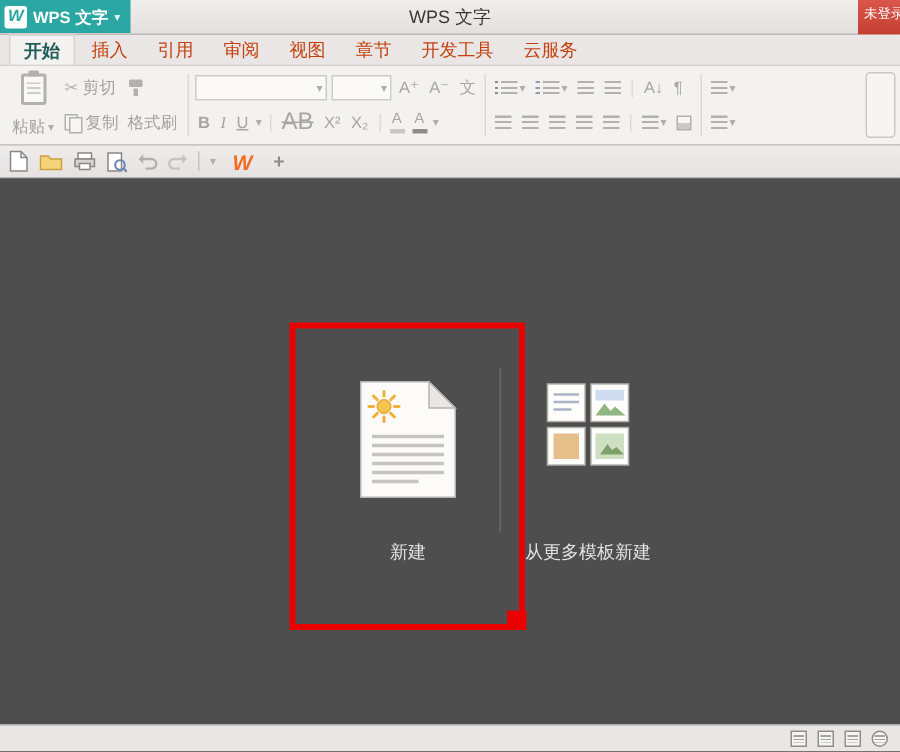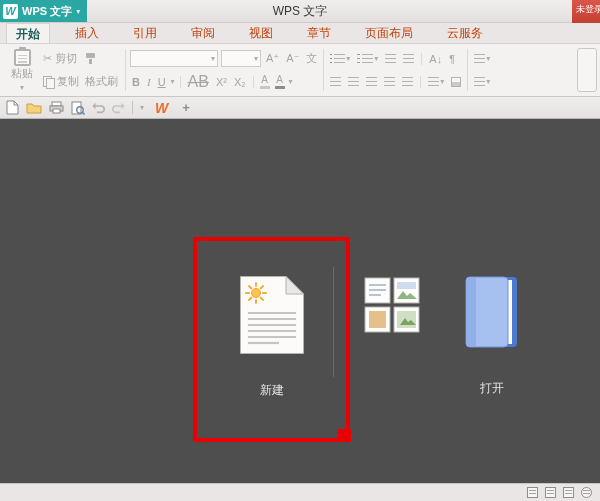--- a/index.html
+++ b/index.html
@@ -44,21 +44,21 @@
     background: linear-gradient(#d8574a, #c03a2e);
     color: #fff; font-size: 9px; line-height: 18px;
     padding-left: 4px; overflow: hidden; white-space: nowrap;
     border-radius: 0 0 0 3px;
   }
 
   
   .tabbar {
     position: absolute; top: 23px; left: 0; right: 0; height: 21px;
     background: #e9e6e5;
-    display: flex; align-items: flex-end; gap: 16px;
+    display: flex; align-items: flex-end; gap: 2px;
     padding-left: 6px;
     border-bottom: 1px solid #d5d2d0;
   }
   .tab {
     padding: 0 9px; height: 20px; line-height: 20px;
     font-size: 12px; color: #c2410c; white-space: nowrap;
   }
   .tab.active {
     background: #f4f2f1;
     border: 1px solid #d5d2d0; border-bottom: none;
@@ -73,21 +73,21 @@
     display: flex; align-items: stretch;
     padding: 3px 4px;
     color: #a5a29f;
   }
   .vsep { width: 1px; background: #dbd8d6; margin: 2px 4px; }
   .rgroup { display: flex; align-items: stretch; }
   .paste-col {
     display: flex; flex-direction: column; align-items: center;
     justify-content: space-between; width: 36px; padding: 2px 0 1px 0;
   }
-  .paste-label { font-size: 11px; color: #a5a29f; display: flex; align-items: center; gap: 2px; flex-direction: column; }
+  .paste-label { font-size: 11px; color: #a5a29f; display: flex; align-items: center; gap: 2px; }
   .two-row-col { display: flex; flex-direction: column; justify-content: space-around; }
   .sbtn { display: flex; align-items: center; gap: 3px; font-size: 11px; color: #a5a29f; height: 18px; padding: 0 3px; }
   .frows { display: flex; flex-direction: column; justify-content: space-between; padding: 2px 0; }
   .frow { display: flex; align-items: center; gap: 3px; height: 19px; }
   .combo {
     height: 17px; background: #fbfaf9; border: 1px solid #cdcac7;
     display: flex; align-items: center; justify-content: flex-end; padding: 0 2px;
   }
   .combo.name { width: 88px; } .combo.size { width: 40px; }
   .caret { font-size: 8px; color: #b0ada9; }
@@ -128,21 +128,21 @@
     border-bottom: 1px solid #b8b5b2;
     display: flex; align-items: center; gap: 7px;
     padding: 0 6px;
   }
   .qicon { display: flex; align-items: center; }
   .qsep { width: 1px; height: 13px; background: #c6c3c0; }
   .home-tab-w { color: #f26c21; font-weight: bold; font-style: italic; font-size: 14px; padding: 0 4px; }
   .new-tab { color: #8f8c89; font-weight: bold; font-size: 13px; padding: 0 3px; }
 
   
-  .main { position: absolute; top: 119px; bottom: 18px; left: 0; right: 0; background: #4e4e4e; margin-top: 22px; }
+  .main { position: absolute; top: 119px; bottom: 18px; left: 0; right: 0; background: #4e4e4e; }
   .start-item { position: absolute; text-align: center; }
   .item-new { left: 212px; top: 134px; width: 120px; }
   .item-templates { left: 336px; top: 136px; width: 112px; }
   .item-open { left: 432px; top: 134px; width: 120px; }
   .start-label { color: #e3e3e3; font-size: 12px; display: block; }
   .item-new .start-label { margin-top: 24px; }
   .item-templates .start-label { margin-top: 46px; }
   .item-open .start-label { margin-top: 28px; }
   .divider-v { position: absolute; left: 333px; top: 126px; height: 110px; width: 1px; background: #6a6a6a; }
 
@@ -176,21 +176,21 @@
     <div class="login-btn">未登录</div>
   </div>
 
   <div class="tabbar">
     <div class="tab active">开始</div>
     <div class="tab">插入</div>
     <div class="tab">引用</div>
     <div class="tab">审阅</div>
     <div class="tab">视图</div>
     <div class="tab">章节</div>
-    <div class="tab">页面布局</div>
+    <div class="tab">开发工具</div>
     <div class="tab">云服务</div>
   </div>
 
   <div class="ribbon">
 
     <div class="rgroup">
       <div class="paste-col">
         <span class="clipboard-icon"></span>
         <span class="paste-label">
           <span>粘贴</span>
@@ -415,31 +415,23 @@
           <line x1="5" y1="8" x2="22" y2="8"></line>
             <line x1="5" y1="13" x2="22" y2="13"></line>
             <line x1="5" y1="18" x2="17" y2="18"></line>
         </g>
         <rect x="33" y="5" width="19" height="7" fill="#cfdcf0"></rect>
         <path d="M33 22 l6 -8 4 5 3 -3 7 6 z" fill="#8fb583"></path>
         <rect x="5" y="34" width="17" height="17" fill="#e5c08a"></rect>
         <rect x="33" y="34" width="19" height="17" fill="#cfe0c2"></rect>
         <path d="M36 48 l5 -7 3 4 3 -2 5 5 z" fill="#7da267"></path>
       </svg>
-    </div>
-
-    <div class="start-item item-open">
-      <svg width="54" height="74" viewBox="0 0 54 74">
-        <rect x="6" y="2" width="46" height="70" rx="4" fill="#4a79cf"></rect>
-        <rect x="9" y="5" width="38" height="64" fill="#fdfdfd"></rect>
-        <rect x="1" y="2" width="42" height="70" rx="4" fill="#a6c0ef" stroke="#6e93d6"></rect>
-        <rect x="1" y="2" width="10" height="70" rx="4" fill="#8fb0e8"></rect>
-      </svg>
-      <span class="start-label">打开</span>
-    </div>
+      <span class="start-label">从更多模板新建</span>
+    </div>
+
 
     <div class="annotation"></div>
     <div class="annotation-handle"></div>
   </div>
 
   <div class="statusbar">
     <span class="vicon"></span>
     <span class="vicon"></span>
     <span class="vicon"></span>
     <span class="vicon zoom"></span>

